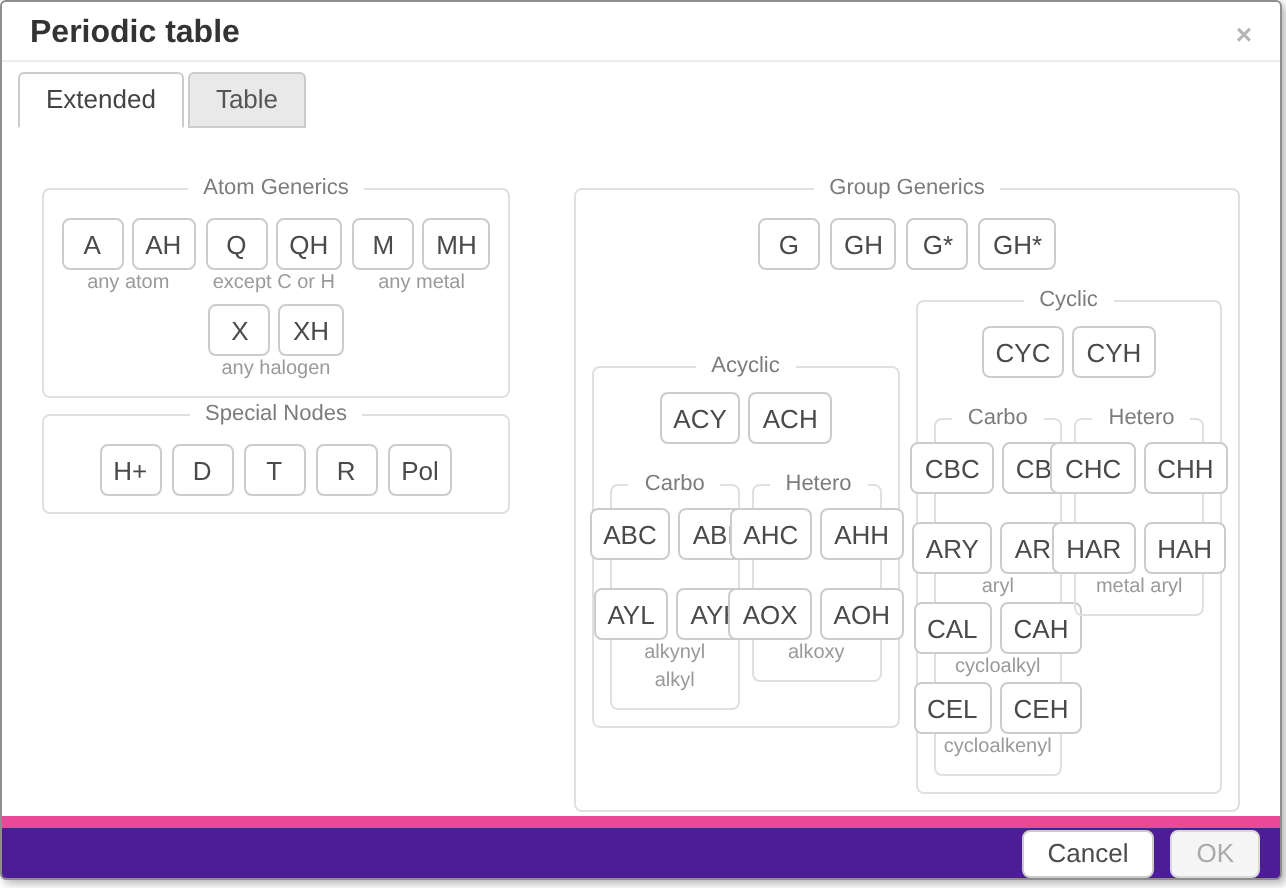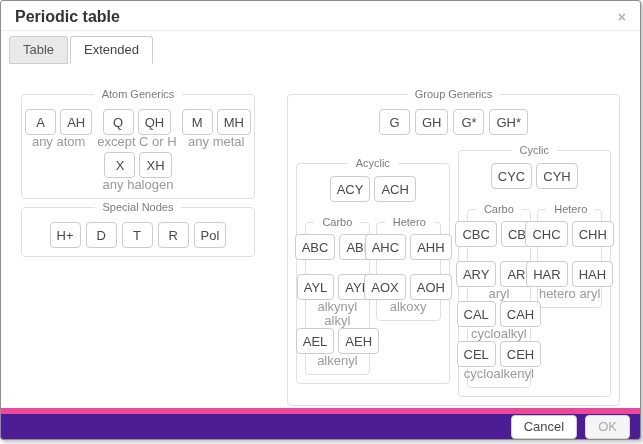--- a/index.html
+++ b/index.html
@@ -56,21 +56,21 @@
   legend {
     font-size: 11px; color: #7c7c7c;
     padding: 0 8px; margin: 0 auto; text-align: center;
     white-space: nowrap;
   }
   .left-col { width: 234px; flex-shrink: 0; display: flex; flex-direction: column; gap: 2px; }
   .btn-row { display: flex; justify-content: center; align-items: flex-start; gap: 5px; margin-top: 5px; }
   .bgroup { display: flex; flex-direction: column; align-items: center; }
   .brow { display: flex; gap: 4px; }
   .sublabel {
-    font-size: 13px; color: #9a9a9a; margin-top: 1px;
+    font-size: 10px; color: #9a9a9a; margin-top: 1px;
     min-height: 11px; line-height: 11px; white-space: nowrap;
   }
   .btn {
     font-family: inherit; font-size: 13px; color: #4a4a4a;
     background: #fff; border: 1px solid #ccc; border-radius: 4px;
     padding: 0 6px; min-width: 31px; height: 26px;
     display: inline-flex; align-items: center; justify-content: center;
     cursor: pointer;
   }
   .gg { flex: 1; align-self: flex-start; }
@@ -93,22 +93,22 @@
 <body>
 
 <div class="dialog">
 
   <div class="header">
     <span class="title">Periodic table</span>
     <span class="close">×</span>
   </div>
 
   <div class="tabs">
+    <div class="tab active">Extended</div>
     <div class="tab">Table</div>
-    <div class="tab active">Extended</div>
   </div>
 
   <div class="content">
 
     <div class="left-col">
 
       <fieldset>
         <legend>Atom Generics</legend>
         <div class="btn-row">
           <div class="bgroup">
@@ -193,27 +193,20 @@
                 <div class="bgroup">
                   <div class="brow">
                       <button class="btn">AYL</button>
                       <button class="btn">AYH</button>
                     </div>
                   <div class="sublabel">alkynyl</div>
                 </div>
                 <div class="bgroup">
                   <div class="sublabel">alkyl</div>
                 </div>
-                <div class="bgroup">
-                  <div class="brow">
-                      <button class="btn">AEL</button>
-                      <button class="btn">AEH</button>
-                    </div>
-                  <div class="sublabel">alkenyl</div>
-                </div>
               </div>
             </fieldset>
             <fieldset class="subfs">
               <legend>Hetero</legend>
               <div class="group-col">
                 <div class="bgroup">
                   <div class="brow">
                       <button class="btn">AHC</button>
                       <button class="btn">AHH</button>
                     </div>
@@ -284,21 +277,21 @@
                       <button class="btn">CHC</button>
                       <button class="btn">CHH</button>
                     </div>
                   <div class="sublabel"></div>
                 </div>
                 <div class="bgroup">
                   <div class="brow">
                       <button class="btn">HAR</button>
                       <button class="btn">HAH</button>
                     </div>
-                  <div class="sublabel">hetero aryl</div>
+                  <div class="sublabel">metal aryl</div>
                 </div>
               </div>
             </fieldset>
           </div>
         </fieldset>
 
       </div>
     </fieldset>
 
   </div>

